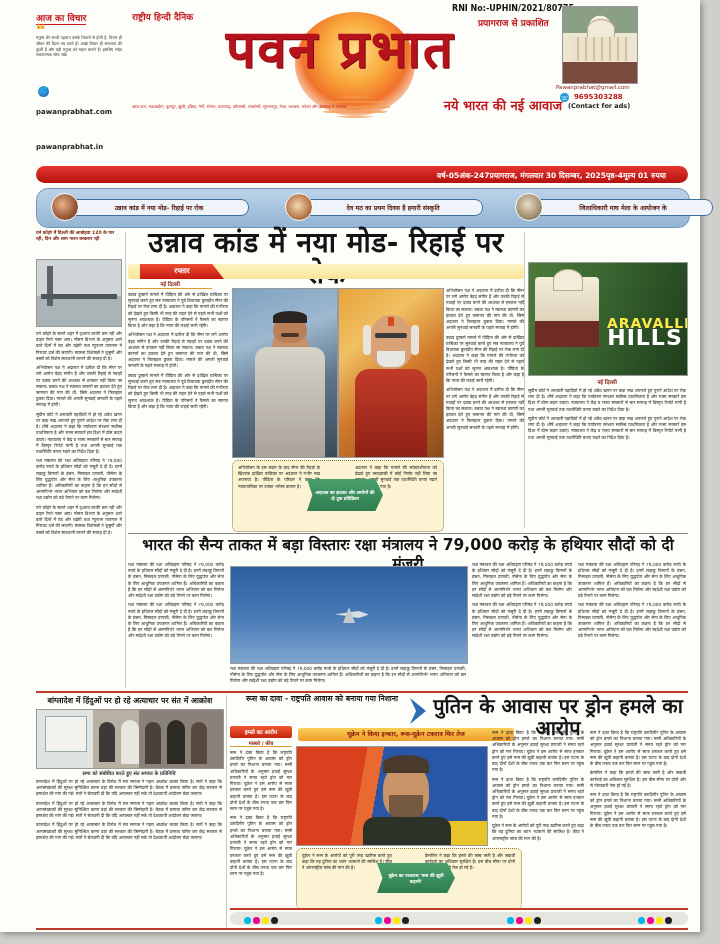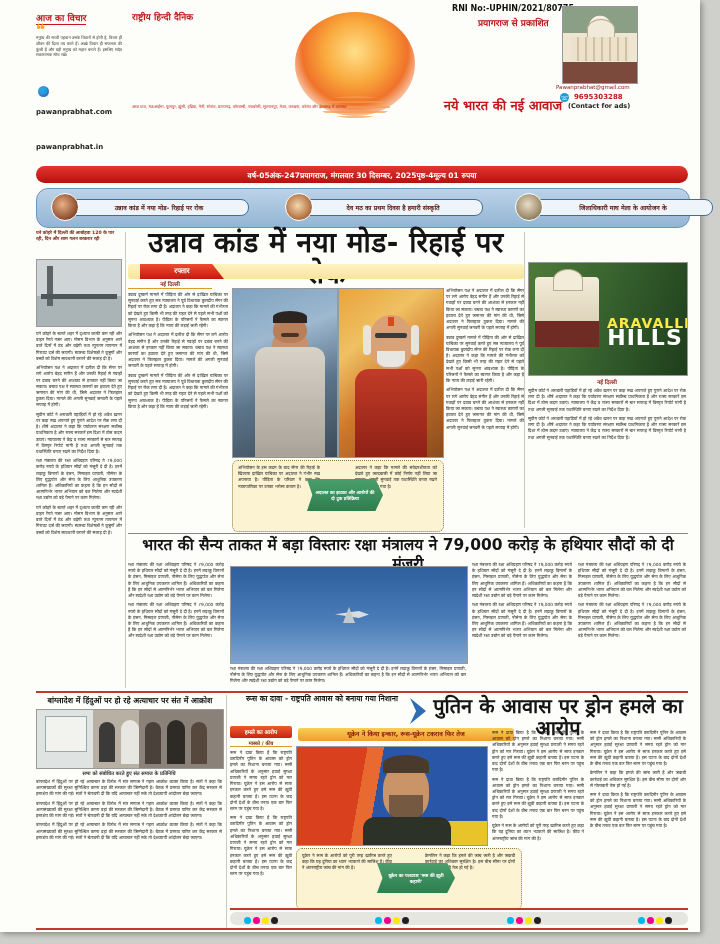--- a/index.html
+++ b/index.html
@@ -33,37 +33,39 @@
     <div class="abs" style="left:38px;top:86px;width:11px;height:11px;border-radius:50%;background:radial-gradient(circle at 35% 35%,#5aa0d8,#1c5fa8);color:#fff;font-size:7px;text-align:center;line-height:11px;">🌐</div>
     <div class="abs" style="left:36px;top:99px;font-size:7px;font-weight:bold;color:#222;margin-top:44px;">pawanprabhat.in</div>
     <div class="abs" style="left:36px;top:108px;font-size:7px;font-weight:bold;color:#222;">pawanprabhat.com</div>
 
     <div class="abs" style="left:132px;top:10px;font-size:9px;font-weight:bold;color:#c0181c;">राष्ट्रीय हिन्दी दैनिक</div>
     <div class="abs" style="left:452px;top:4px;font-size:8px;font-weight:bold;color:#111;">RNI No:-UPHIN/2021/80775</div>
     <div class="abs" style="left:478px;top:16px;font-size:9px;font-weight:bold;color:#c0181c;">प्रयागराज से प्रकाशित</div>
     <div class="abs" style="left:295px;top:12px;width:120px;height:104px;border-radius:50%;
          background:radial-gradient(circle at 50% 38%,#ffdf8a 0%,#f9a93c 35%,#f0722a 60%,rgba(240,114,42,.25) 78%,rgba(255,255,255,0) 85%);"></div>
     <div class="abs" style="left:320px;top:96px;width:70px;height:22px;background:repeating-linear-gradient(#f49c4a 0 2px,rgba(255,255,255,0) 2px 5px);opacity:.7;border-radius:50%;"></div>
+    <div class="abs" style="left:130px;top:22px;width:420px;text-align:center;font-size:52px;font-weight:bold;color:#b5121b;
+         text-shadow:1px 1px 0 #7e0a10;letter-spacing:2px;line-height:1.05;">पवन प्रभात</div>
     <div class="abs" style="left:132px;top:104px;width:270px;font-size:4px;color:#c0181c;line-height:1.3;">आज प्रात, मऊआईमा, फूलपुर, झूंसी, हंडिया, नैनी, सोरांव, प्रतापगढ़, कौशाम्बी, रायबरेली, सुल्तानपुर, मेजा, करछना, कोरांव और होलागढ़ में उपलब्ध</div>
     <div class="abs" style="left:418px;top:96px;width:170px;text-align:center;font-size:13px;font-weight:bold;color:#c0181c;">नये भारत की नई आवाज</div>
 
     <div class="abs photo" style="left:562px;top:6px;width:74px;height:76px;background:
          radial-gradient(circle at 50% 26%,#f5efe2 0 16%,rgba(0,0,0,0) 17%),
          linear-gradient(#8a9f86 0 34%,#efe6d2 34% 72%,#7c4a3d 72% 100%);">
       <div style="position:absolute;left:24px;top:12px;width:26px;height:18px;border-radius:50% 50% 0 0;background:#f2ead8;border:1px solid #b9ab8d;"></div>
       <div style="position:absolute;left:8px;top:30px;width:58px;height:24px;background:repeating-linear-gradient(90deg,#ece2cc 0 6px,#cfc2a4 6px 8px);"></div>
     </div>
     <div class="abs" style="left:556px;top:84px;font-size:5.5px;color:#8a1f1f;">Pawanprabhat@gmail.com</div>
     <div class="abs" style="left:560px;top:93px;width:9px;height:9px;border-radius:50%;background:#1d9bd8;color:#fff;font-size:6px;text-align:center;line-height:9px;">☏</div>
     <div class="abs" style="left:574px;top:93px;font-size:7px;font-weight:bold;color:#c0181c;">9695303288</div>
     <div class="abs" style="left:568px;top:102px;font-size:6.5px;font-weight:bold;color:#222;">(Contact for ads)</div>
   </div>
 
   <div class="abs" style="left:36px;top:166px;width:652px;height:17px;background:linear-gradient(#e53530,#b3130f);border-radius:9px;
-       display:flex;align-items:center;justify-content:center;padding:0 22px;box-sizing:border-box;">
+       display:flex;align-items:center;justify-content:flex-end;padding:0 22px;box-sizing:border-box;">
     <span style="font-size:7.5px;font-weight:bold;color:#fff;">वर्ष-05</span>
     <span style="font-size:7.5px;font-weight:bold;color:#fff;">अंक-247</span>
     <span style="font-size:7.5px;font-weight:bold;color:#fff;">प्रयागराज, मंगलवार 30 दिसम्बर, 2025</span>
     <span style="font-size:7.5px;font-weight:bold;color:#fff;">पृष्ठ-4</span>
     <span style="font-size:7.5px;font-weight:bold;color:#fff;">मूल्य 01 रुपया</span>
   </div>
 
   <div class="abs" style="left:36px;top:188px;width:652px;height:38px;background:linear-gradient(#bcd3e8,#93b5d4);border:1px solid #6d96bd;border-radius:12px;">
     <div class="abs" style="left:14px;top:8px;width:196px;height:20px;">
       <div class="abs" style="left:0;top:-4px;width:26px;height:26px;border-radius:50%;border:1.5px solid #fff;background:radial-gradient(circle at 40% 40%,#e8b184,#8a4a2e 70%,#43291c);z-index:2;"></div>

